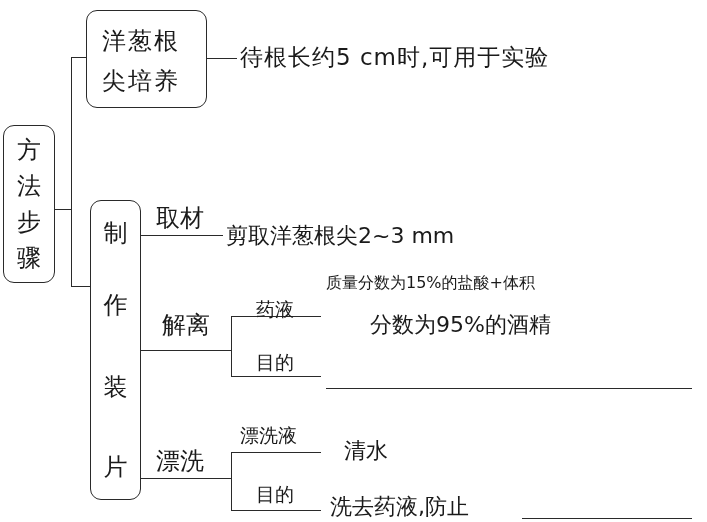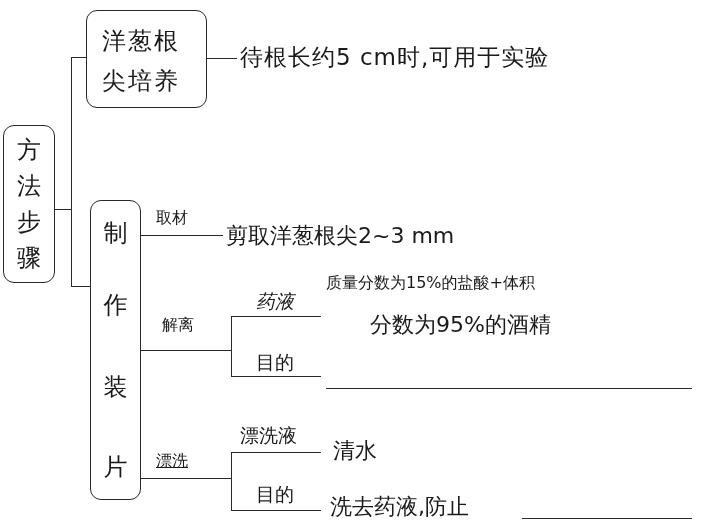--- a/index.html
+++ b/index.html
@@ -1,21 +1,21 @@
 <!DOCTYPE html>
 <html><head>
   <meta charset="utf-8">
   <style>
     html, body { margin: 0; padding: 0; background: #ffffff; }
     body { width: 707px; height: 522px; position: relative; overflow: hidden;
            font-family: "DejaVu Sans", "Liberation Sans", sans-serif; color: #1a1a1a; }
     .box { position: absolute; border: 1.6px solid #2a2a2a; border-radius: 11px; box-sizing: border-box; background: #fff; }
     .hl { position: absolute; height: 0; border-top: 1.6px solid #2a2a2a; }
     .vl { position: absolute; width: 0; border-left: 1.6px solid #2a2a2a; }
-    .txt { position: absolute; white-space: nowrap; font-size: 16px; line-height: 26px; }
+    .txt { position: absolute; white-space: nowrap; font-size: 24px; line-height: 26px; }
     .small { font-size: 19px; line-height: 22px; }
     .vert { position: absolute; font-size: 24px; text-align: center; width: 100%; }
     .blank { position: absolute; height: 0; border-top: 1.6px solid #2a2a2a; }
   </style>
 </head>
 <body>
 
 <div class="box" style="left:3px; top:125px; width:52px; height:158px;">
   <div class="vert" style="top:8px;">方</div>
   <div class="vert" style="top:44px;">法</div>
@@ -44,28 +44,28 @@
 
 <div class="txt" style="left:156px; top:205px;">取材</div>
 <div class="hl" style="left:141px; top:235px; width:82px;"></div>
 <div class="txt" style="left:226px; top:223px; font-size:22px;">剪取洋葱根尖2~3 mm</div>
 
 <div class="txt" style="left:162px; top:312px;">解离</div>
 <div class="hl" style="left:141px; top:350px; width:91px;"></div>
 <div class="vl" style="left:231px; top:316px; height:61px;"></div>
 <div class="hl" style="left:231px; top:316px; width:90px;"></div>
 <div class="hl" style="left:231px; top:376px; width:90px;"></div>
-<div class="txt small" style="left:256px; top:290px;font-style:italic;">药液</div>
+<div class="txt small" style="left:256px; top:298px;">药液</div>
 <div class="txt small" style="left:256px; top:351px;">目的</div>
 <div class="txt" style="left:326px; top:270px; font-size:16px;">质量分数为15%的盐酸+体积</div>
 <div class="txt" style="left:326px; top:312px; font-size:22px;margin-left:44px;">分数为95%的酒精</div>
 <div class="blank" style="left:326px; top:388px; width:366px;"></div>
 
-<div class="txt" style="left:156px; top:448px;text-decoration:underline;">漂洗</div>
+<div class="txt" style="left:156px; top:448px;">漂洗</div>
 <div class="hl" style="left:141px; top:478px; width:91px;"></div>
 <div class="vl" style="left:231px; top:452px; height:59px;"></div>
 <div class="hl" style="left:231px; top:452px; width:90px;"></div>
 <div class="hl" style="left:231px; top:510px; width:90px;"></div>
 <div class="txt small" style="left:240px; top:424px;">漂洗液</div>
 <div class="txt small" style="left:256px; top:483px;">目的</div>
-<div class="txt" style="left:333px; top:438px; font-size:22px;">清水</div>
+<div class="txt" style="left:344px; top:438px; font-size:22px;">清水</div>
 <div class="txt" style="left:330px; top:494px; font-size:22px;">洗去药液,防止</div>
 <div class="blank" style="left:522px; top:518px; width:170px;"></div>
 
 </body></html>

